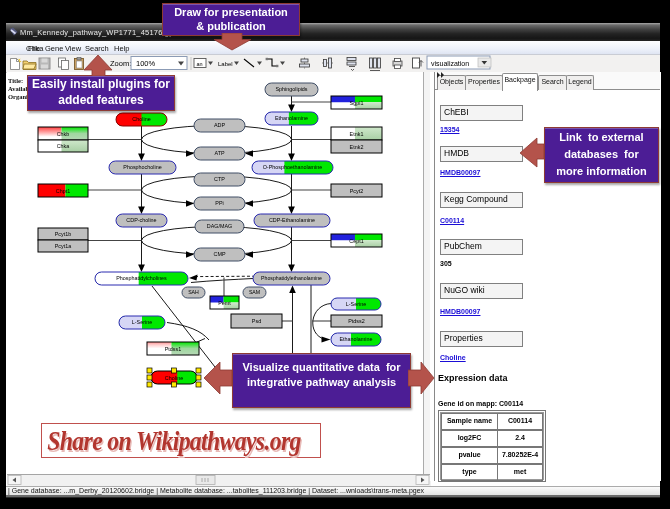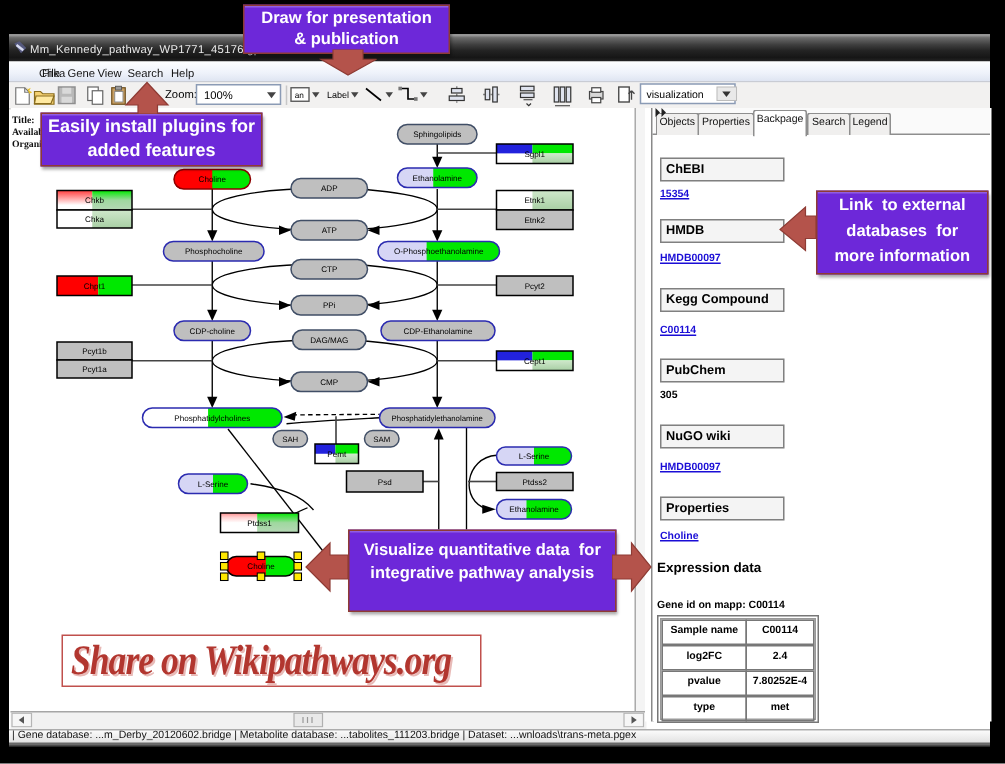--- a/index.html
+++ b/index.html
@@ -18,25 +18,25 @@
   #statustext{left:8px;top:486.5px;font-size:7px;line-height:8px;color:#111;z-index:5;}
   #winbottom{left:6px;top:495px;width:654px;height:2px;background:#6a6a6a;border-bottom:1px solid #2a2a2a;}
   
   #panel{left:434px;top:72px;width:226px;height:409px;background:#fff;border-left:1px solid #898989;}
   #tabstrip{left:436px;top:72px;width:224px;height:17px;background:#fafafa;}
   .tab{top:75px;height:12px;background:#f0efee;border:1px solid #8e8e8e;border-bottom:none;
     font-size:7px;color:#111;text-align:center;padding-top:2px;border-radius:2px 2px 0 0;}
   .tabactive{top:73px;height:15px;background:#fff;z-index:3;}
   #tabline{left:435px;top:88.5px;width:225px;height:1px;background:#8e8e8e;}
   .hdrbox{left:440px;width:78px;height:13px;background:#f4f4f4;border:1px solid #808080;
-    font-size:8.5px;font-weight:bold;color:#000;padding:1px 0 0 3px;}
+    font-size:8.5px;font-weight:normal;color:#000;padding:1px 0 0 3px;}
   .link{left:440px;font-size:7px;font-weight:bold;color:#1a0dd6;text-decoration:underline;}
   .plain{left:440px;font-size:7px;font-weight:bold;color:#000;}
   
-  .co{background:#6d28d9;border:1px solid #8e3b34;color:#fff;font-weight:bold;text-align:center;
+  .co{background:#4c1d95;border:1px solid #8e3b34;color:#fff;font-weight:bold;text-align:center;
       box-shadow:inset 0 1px 0 rgba(255,255,255,0.25), 1px 2px 2px rgba(0,0,0,0.35);}
 </style></head>
 <body>
 <div class="abs" id="win"></div>
 <div class="abs" id="titlebar"></div>
 <div class="abs" id="titletext">Mm_Kennedy_pathway_WP1771_45176.gpml</div>
 <svg class="abs" style="left:9px;top:27px" width="9" height="9" viewBox="0 0 9 9">
   <path d="M0.5 2 L4 0.5 L8.5 5 L5 8.5 Z" fill="#55597e"></path>
     <path d="M2 3 L6.5 6.5" stroke="#d8dcf2" stroke-width="1.6"></path>
 </svg>

